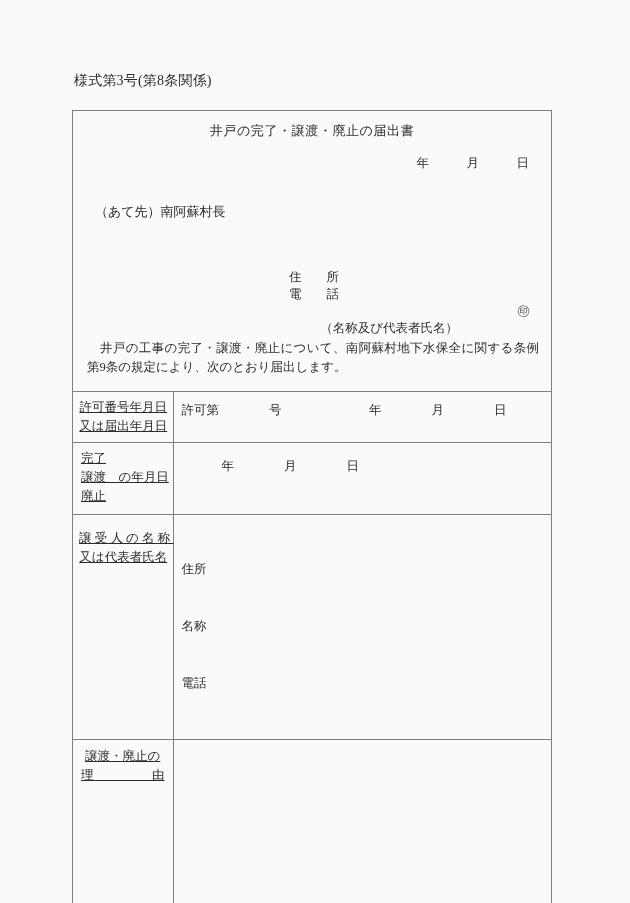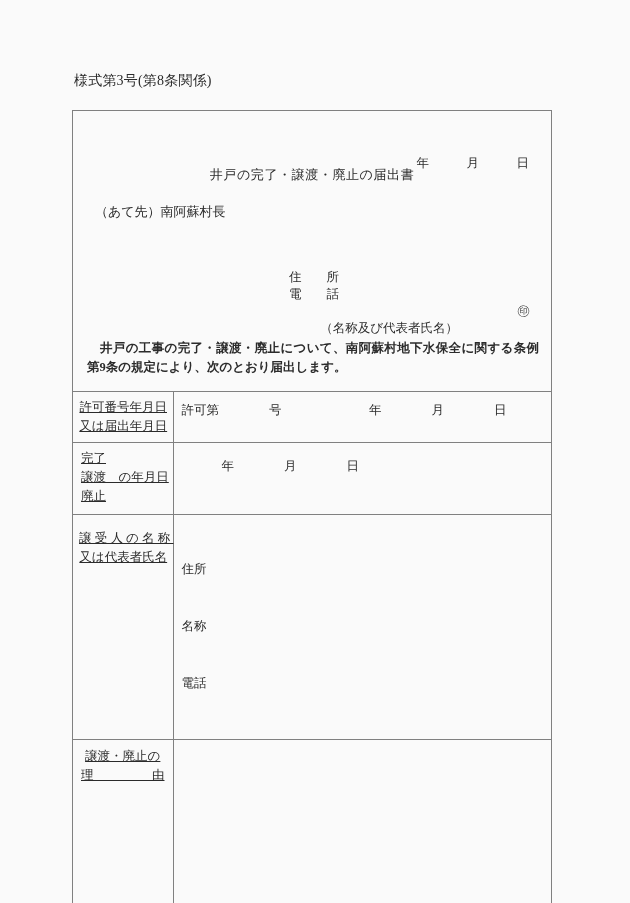--- a/index.html
+++ b/index.html
@@ -50,21 +50,20 @@
   }
 
   .doc-title {
     position: absolute;
     left: 0;
     right: 0;
     top: 11px;
     text-align: center;
     font-size: 13px;
     letter-spacing: 0.6px;
-    margin-top: 44px;
   }
 
   .date-line {
     position: absolute;
     right: 22px;
     top: 44px;
     font-size: 12.5px;
     white-space: pre;
   }
 
@@ -100,21 +99,20 @@
 
   .statement {
     position: absolute;
     left: 14px;
     right: 12px;
     top: 228px;
     font-size: 12.5px;
     line-height: 19px;
     text-indent: 13px;
     text-align: justify;
-    font-weight: bold;
   }
 
   
   table.form-table {
     width: 100%;
     border-collapse: collapse;
     table-layout: fixed;
   }
   table.form-table td {
     border-top: 1px solid #808080;

